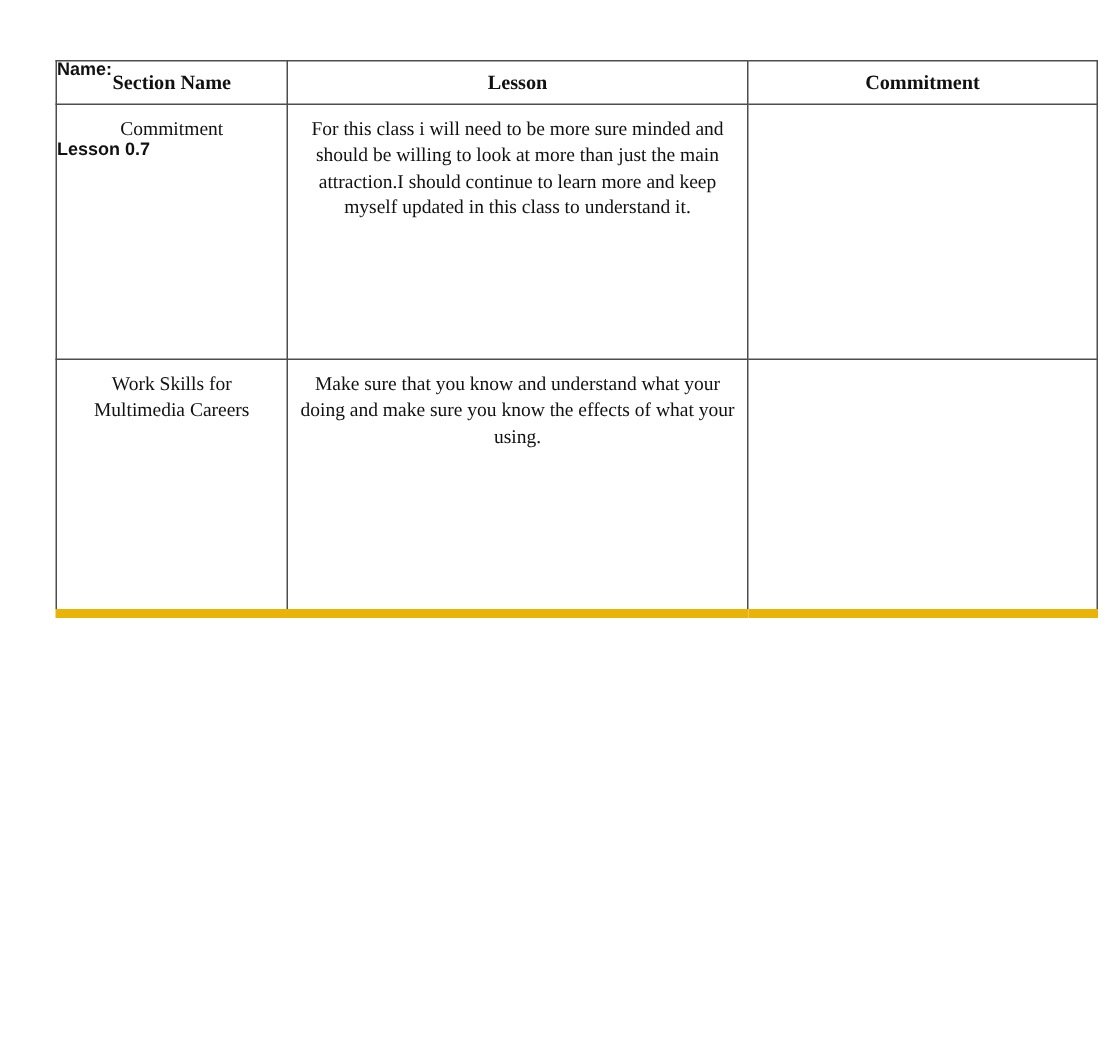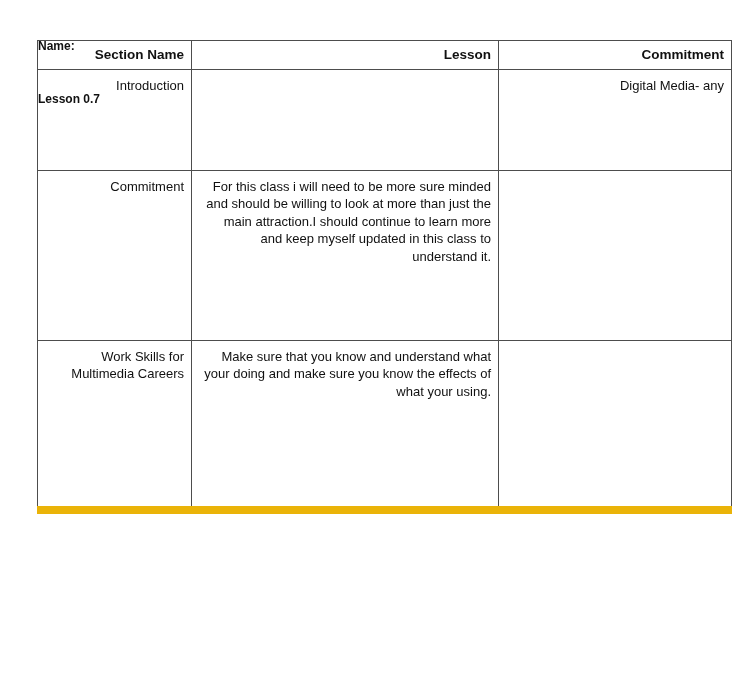--- a/index.html
+++ b/index.html
@@ -34,42 +34,43 @@
   }
   .col-section    { width: 154px; }
   .col-summary    { width: 307px; }
   .col-vocabulary { width: 233px; }
 
   table.lesson-table th,
   table.lesson-table td {
     border: 1px solid #4d4d4d;
     font-size: 13px;
     line-height: 17.4px;
-    text-align: right;
+    text-align: center;
     overflow: hidden;
+    font-family: Liberation Serif, serif;
   }
   table.lesson-table th {
     font-size: 13.5px;
     font-weight: bold;
     vertical-align: middle;
     padding: 1px 7px 2px 7px;
     height: 29px;
     box-sizing: border-box;
   }
   table.lesson-table td {
     vertical-align: top;
     padding: 7px 7px 4px 7px;
     box-sizing: border-box;
   }
   tr.row-h-101 { height: 101px; }
   tr.row-h-170 { height: 170px; }
   tr.row-h-188 { height: 188px; }
   tr.row-h-169 { height: 169px; }
   tr.last-row td {
-    border-bottom: 8px solid #eab308;
+    border-bottom: 6px solid #eab308;
   }
 </style>
 </head>
 <body>
 
 <div class="doc-header">
   <div>Name:</div>
   <div>Lesson 0.7</div>
 </div>
 
@@ -80,25 +81,20 @@
     <col class="col-vocabulary">
   </colgroup>
   <thead>
     <tr>
       <th>Section Name</th>
       <th>Lesson</th>
       <th>Commitment</th>
     </tr>
   </thead>
   <tbody>
-    <tr class="row-h-101">
-      <td>Introduction</td>
-      <td></td>
-      <td>Digital Media- any</td>
-    </tr>
     <tr class="row-h-170">
       <td>Commitment</td>
       <td>For this class i will need to be more sure minded and should be willing to look at more than just the main attraction.I should continue to learn more and keep myself updated in this class to understand it.</td>
       <td></td>
     </tr>
     <tr class="row-h-169 last-row">
       <td>Work Skills for Multimedia Careers</td>
       <td>Make sure that you know and understand what your doing and make sure you know the effects of what your using.</td>
       <td></td>
     </tr>

